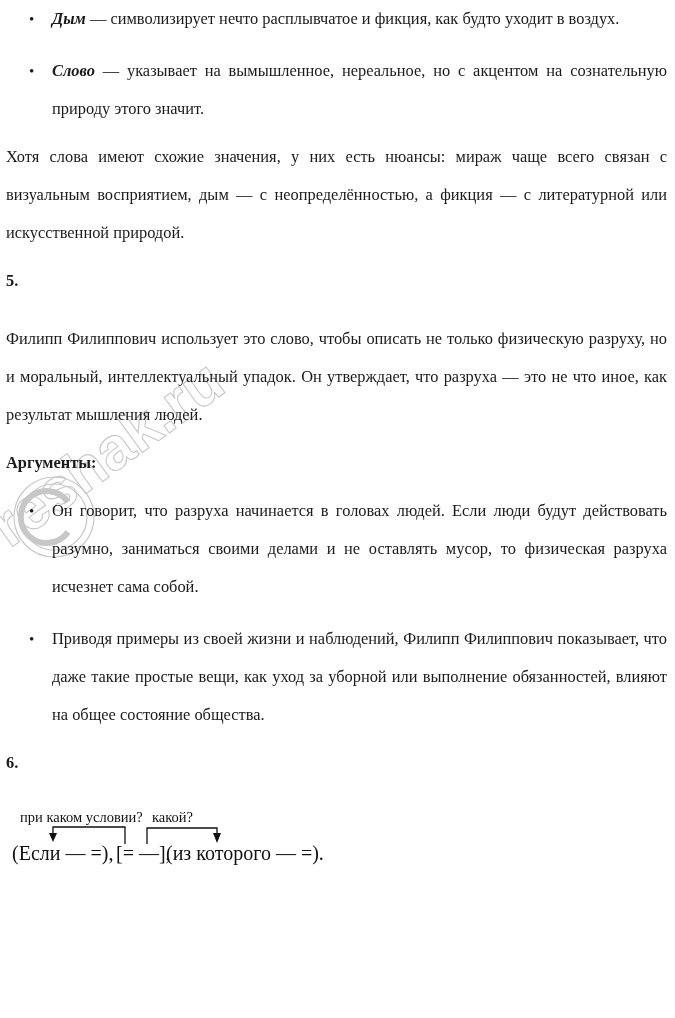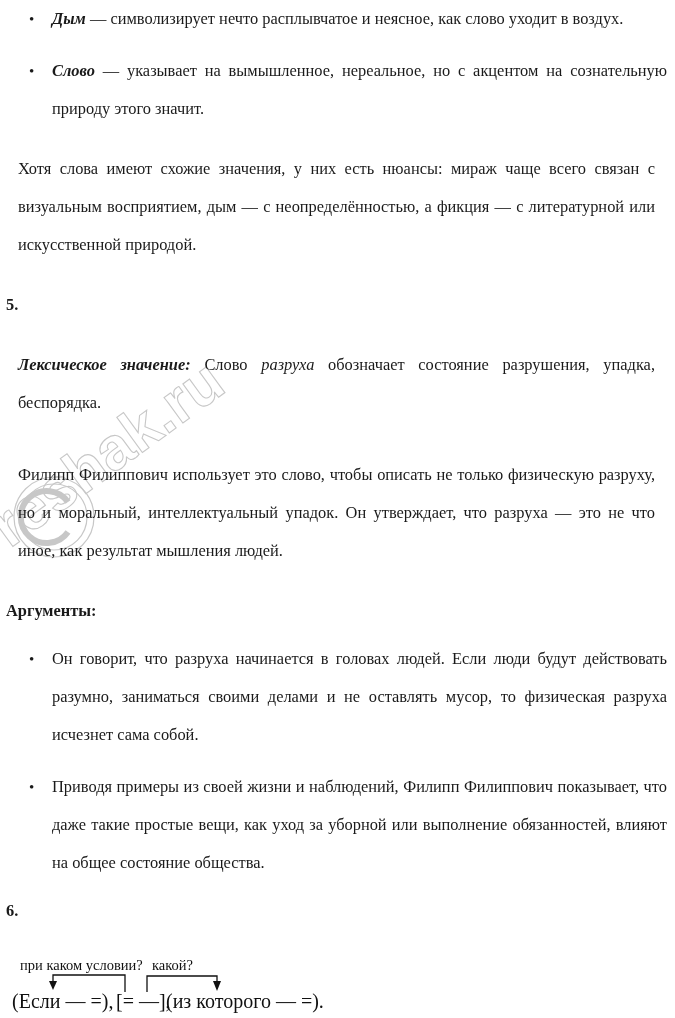--- a/index.html
+++ b/index.html
@@ -37,21 +37,21 @@
     opacity: 0.55;
   }
   #watermark svg { display: block; overflow: visible; }
 
   
   .para {
     font-size: 16.4px;
     line-height: 38px;
     text-align: justify;
     text-justify: inter-word;
-    margin: 12px;
+    margin: 0;
     position: relative;
     z-index: 10;
     hyphens: none;
   }
   .para.last-natural { text-align-last: left; }
 
   .bullet-list {
     list-style: none;
     margin: 0;
     padding: 0;
@@ -124,38 +124,37 @@
       <g>
         <circle cx="60" cy="105" r="40" fill="none" stroke="#9a9a9a" stroke-width="1.2"></circle>
         <circle cx="60" cy="105" r="33" fill="none" stroke="#9a9a9a" stroke-width="1.2"></circle>
         <path d="M74 90 a26 26 0 1 0 0 30" fill="none" stroke="#9a9a9a" stroke-width="6"></path>
       </g>
     </svg>
   </div>
 
   <ul class="bullet-list">
     <li class="bullet-item">
-      <span class="dot">•</span><b>Дым</b><span> — символизирует нечто расплывчатое и неясное, как слово уходит в воздух.</span>
+      <span class="dot">•</span><b>Дым</b><span> — символизирует нечто расплывчатое и фикция, как будто уходит в воздух.</span>
     </li>
     <li class="bullet-item" style="margin-top:14px;">
       <span class="dot">•</span><b>Слово</b><span> — указывает на вымышленное, нереальное, но с акцентом на сознательную природу этого значит.</span>
     </li>
   </ul>
 
   <div class="gap-sm"></div>
 
   <p class="para last-natural">Хотя слова имеют схожие значения, у них есть нюансы: мираж чаще всего связан с визуальным восприятием, дым — с неопределённостью, а фикция — с литературной или искусственной природой.</p>
 
   <div class="gap-sm"></div>
 
   <p class="heading-num">5.</p>
 
   <div class="gap-sm"></div>
 
-  <p class="para last-natural"><b>Лексическое значение:</b><span> Слово </span><i>разруха</i><span> обозначает состояние разрушения, упадка, беспорядка.</span></p>
 
   <div class="gap-sm"></div>
 
   <p class="para last-natural">Филипп Филиппович использует это слово, чтобы описать не только физическую разруху, но и моральный, интеллектуальный упадок. Он утверждает, что разруха — это не что иное, как результат мышления людей.</p>
 
   <div class="gap-sm"></div>
 
   <p class="heading-num">Аргументы:</p>
 
   <div class="gap-sm"></div>

